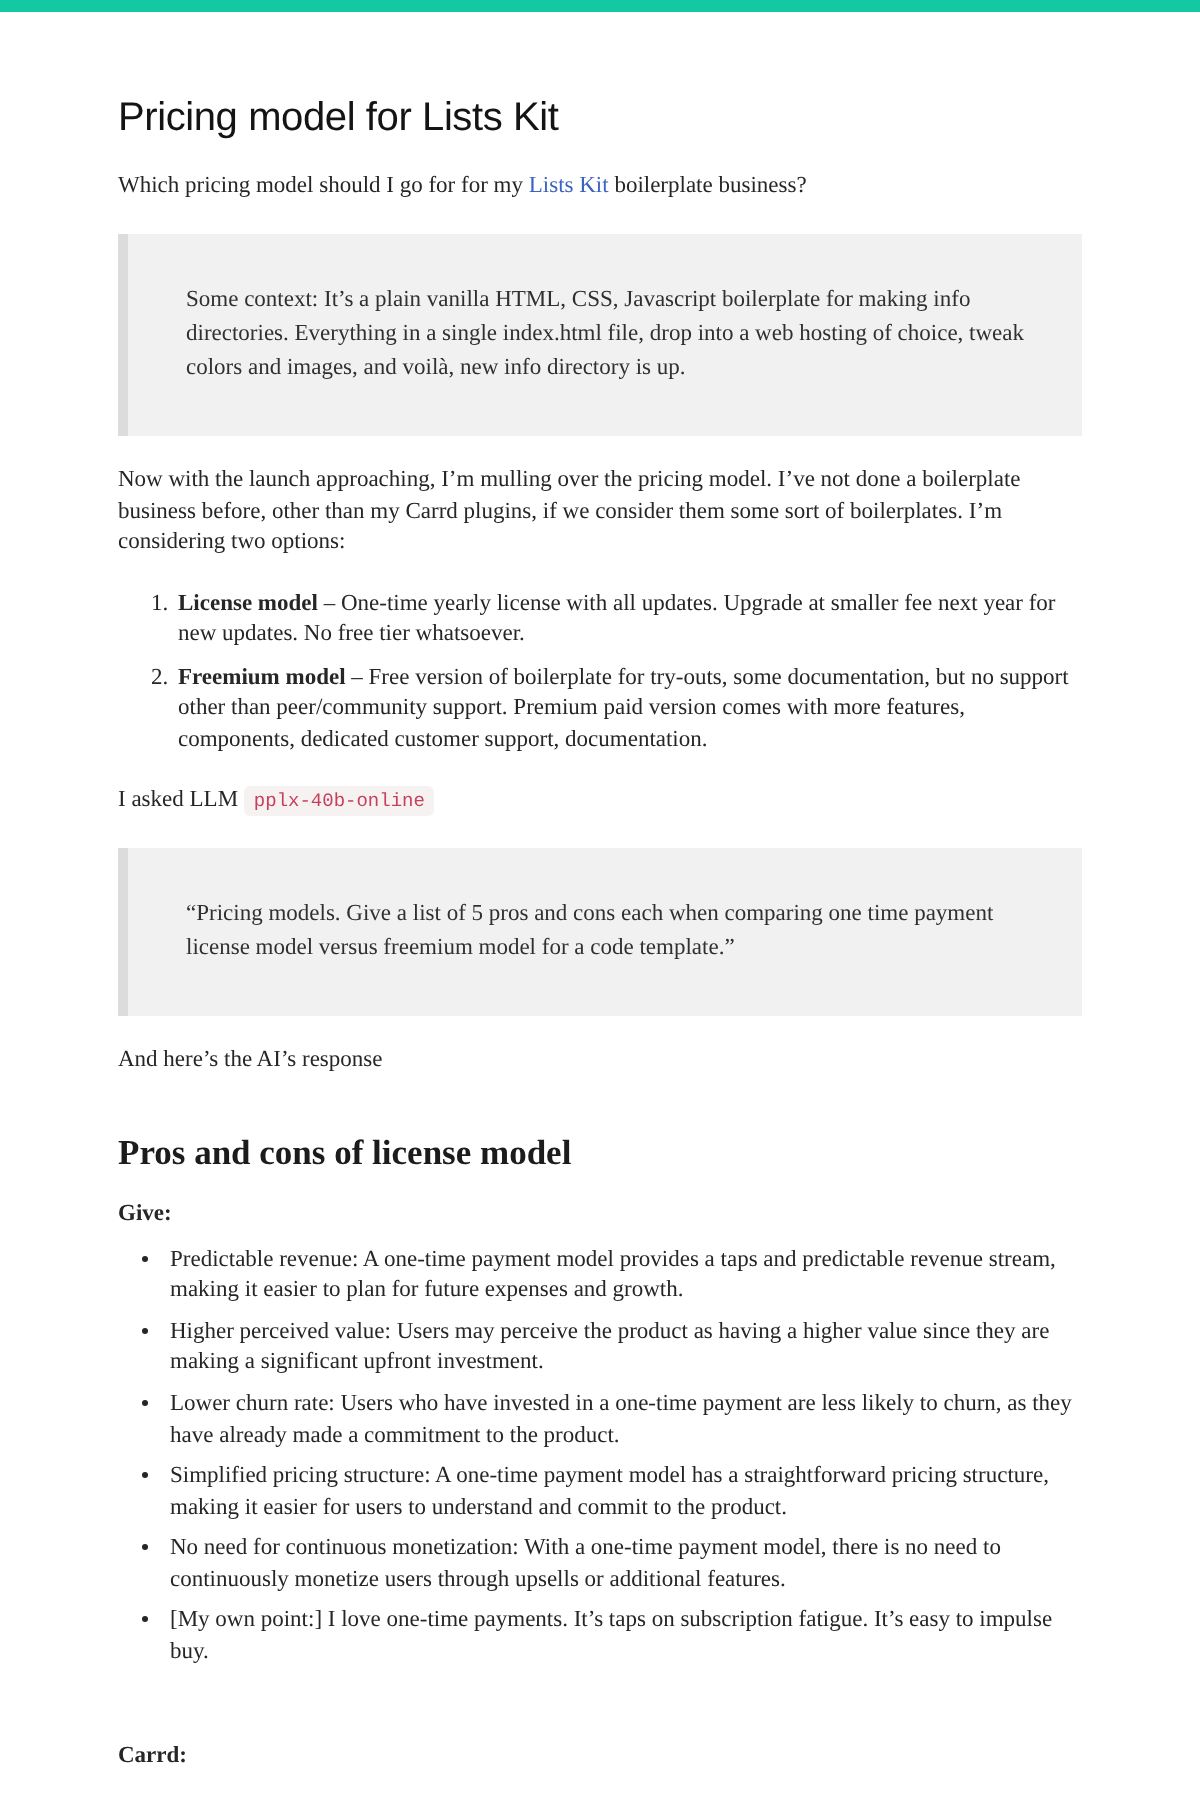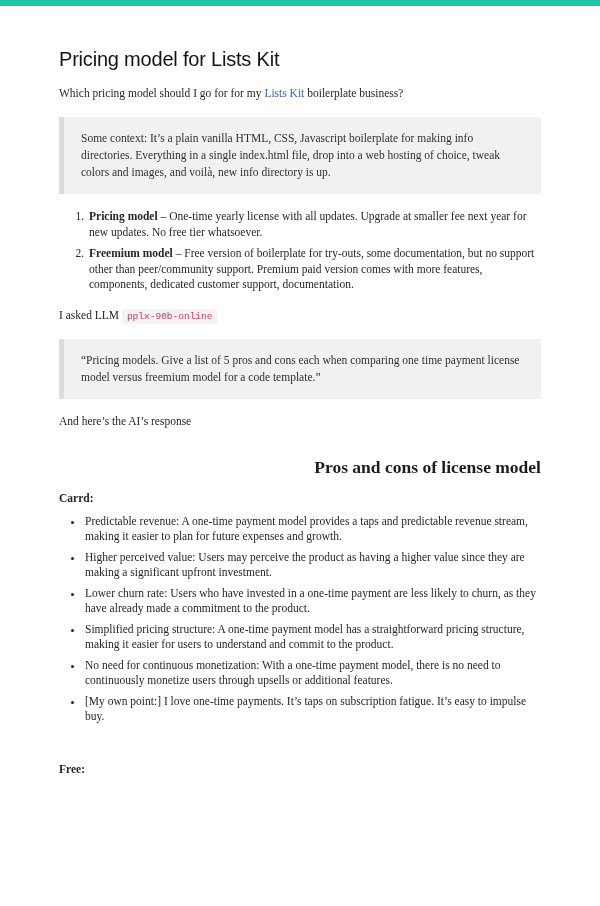--- a/index.html
+++ b/index.html
@@ -48,21 +48,21 @@
     text-decoration: none;
     font-family: Liberation Serif, serif;
   }
   blockquote.quote {
     margin: 15px 0;
     background: #f1f1f1;
     border-left: 5px solid #dcdcdc;
     padding: 13px 17px;
   }
   blockquote.quote p {
-    margin: 0;
+    margin: 12px;
     font-size: 11.5px;
     line-height: 1.5;
     color: #303030;
   }
   ol.options {
     margin: 13px 0;
     padding-left: 28px;
     font-size: 11.5px;
     line-height: 1.35;
   }
@@ -75,21 +75,20 @@
     background: #f6f2f2;
     padding: 2px 5px;
     border-radius: 3px;
   }
   h2 {
     font-family: "Liberation Serif", "DejaVu Serif", serif;
     font-size: 17.5px;
     font-weight: 700;
     color: #1c1c1c;
     margin: 27px 0 14px 0;
-    text-align: right;
   }
   .list-label {
     font-size: 11.5px;
     font-weight: 700;
     margin: 14px 0 0 0;
   }
   .list-label.cons-label { margin-top: 38px; }
   ul.points {
     margin: 10px 0 0 0;
     padding-left: 25px;
@@ -107,42 +106,43 @@
 
     <h1>Pricing model for Lists Kit</h1>
 
 
     <p class="body-text"><span>Which pricing model should I go for for my </span><a href="#" class="link" style="color: rgb(59, 99, 196);">Lists Kit</a><span> boilerplate business?</span></p>
 
     <blockquote class="quote">
       <p>Some context: It’s a plain vanilla HTML, CSS, Javascript boilerplate for making info directories. Everything in a single index.html file, drop into a web hosting of choice, tweak colors and images, and voilà, new info directory is up.</p>
     </blockquote>
 
+    <p class="body-text">Now with the launch approaching, I’m mulling over the pricing model. I’ve not done a boilerplate business before, other than my Carrd plugins, if we consider them some sort of boilerplates. I’m considering two options:</p>
 
     <ol class="options">
-      <li><strong>Pricing model</strong> <span>– One-time yearly license with all updates. Upgrade at smaller fee next year for new updates. No free tier whatsoever.</span></li>
+      <li><strong>License model</strong> <span>– One-time yearly license with all updates. Upgrade at smaller fee next year for new updates. No free tier whatsoever.</span></li>
       <li><strong>Freemium model</strong> <span>– Free version of boilerplate for try-outs, some documentation, but no support other than peer/community support. Premium paid version comes with more features, components, dedicated customer support, documentation.</span></li>
     </ol>
 
-    <p class="body-text"><span>I asked LLM</span> <code class="model-chip" style="color: rgb(200, 62, 92);">pplx-90b-online</code></p>
+    <p class="body-text"><span>I asked LLM</span> <code class="model-chip" style="color: rgb(200, 62, 92);">pplx-40b-online</code></p>
 
     <blockquote class="quote">
       <p>“Pricing models. Give a list of 5 pros and cons each when comparing one time payment license model versus freemium model for a code template.”</p>
     </blockquote>
 
     <p class="body-text">And here’s the AI’s response</p>
 
     <h2>Pros and cons of license model</h2>
 
-    <p class="list-label">Carrd:</p>
+    <p class="list-label">Give:</p>
     <ul class="points">
       <li>Predictable revenue: A one-time payment model provides a taps and predictable revenue stream, making it easier to plan for future expenses and growth.</li>
       <li>Higher perceived value: Users may perceive the product as having a higher value since they are making a significant upfront investment.</li>
       <li>Lower churn rate: Users who have invested in a one-time payment are less likely to churn, as they have already made a commitment to the product.</li>
       <li>Simplified pricing structure: A one-time payment model has a straightforward pricing structure, making it easier for users to understand and commit to the product.</li>
       <li>No need for continuous monetization: With a one-time payment model, there is no need to continuously monetize users through upsells or additional features.</li>
       <li>[My own point:] I love one-time payments. It’s taps on subscription fatigue. It’s easy to impulse buy.</li>
     </ul>
 
-    <p class="list-label cons-label">Free:</p>
+    <p class="list-label cons-label">Carrd:</p>
 
   </main>
 </div>
 
 </body></html>

